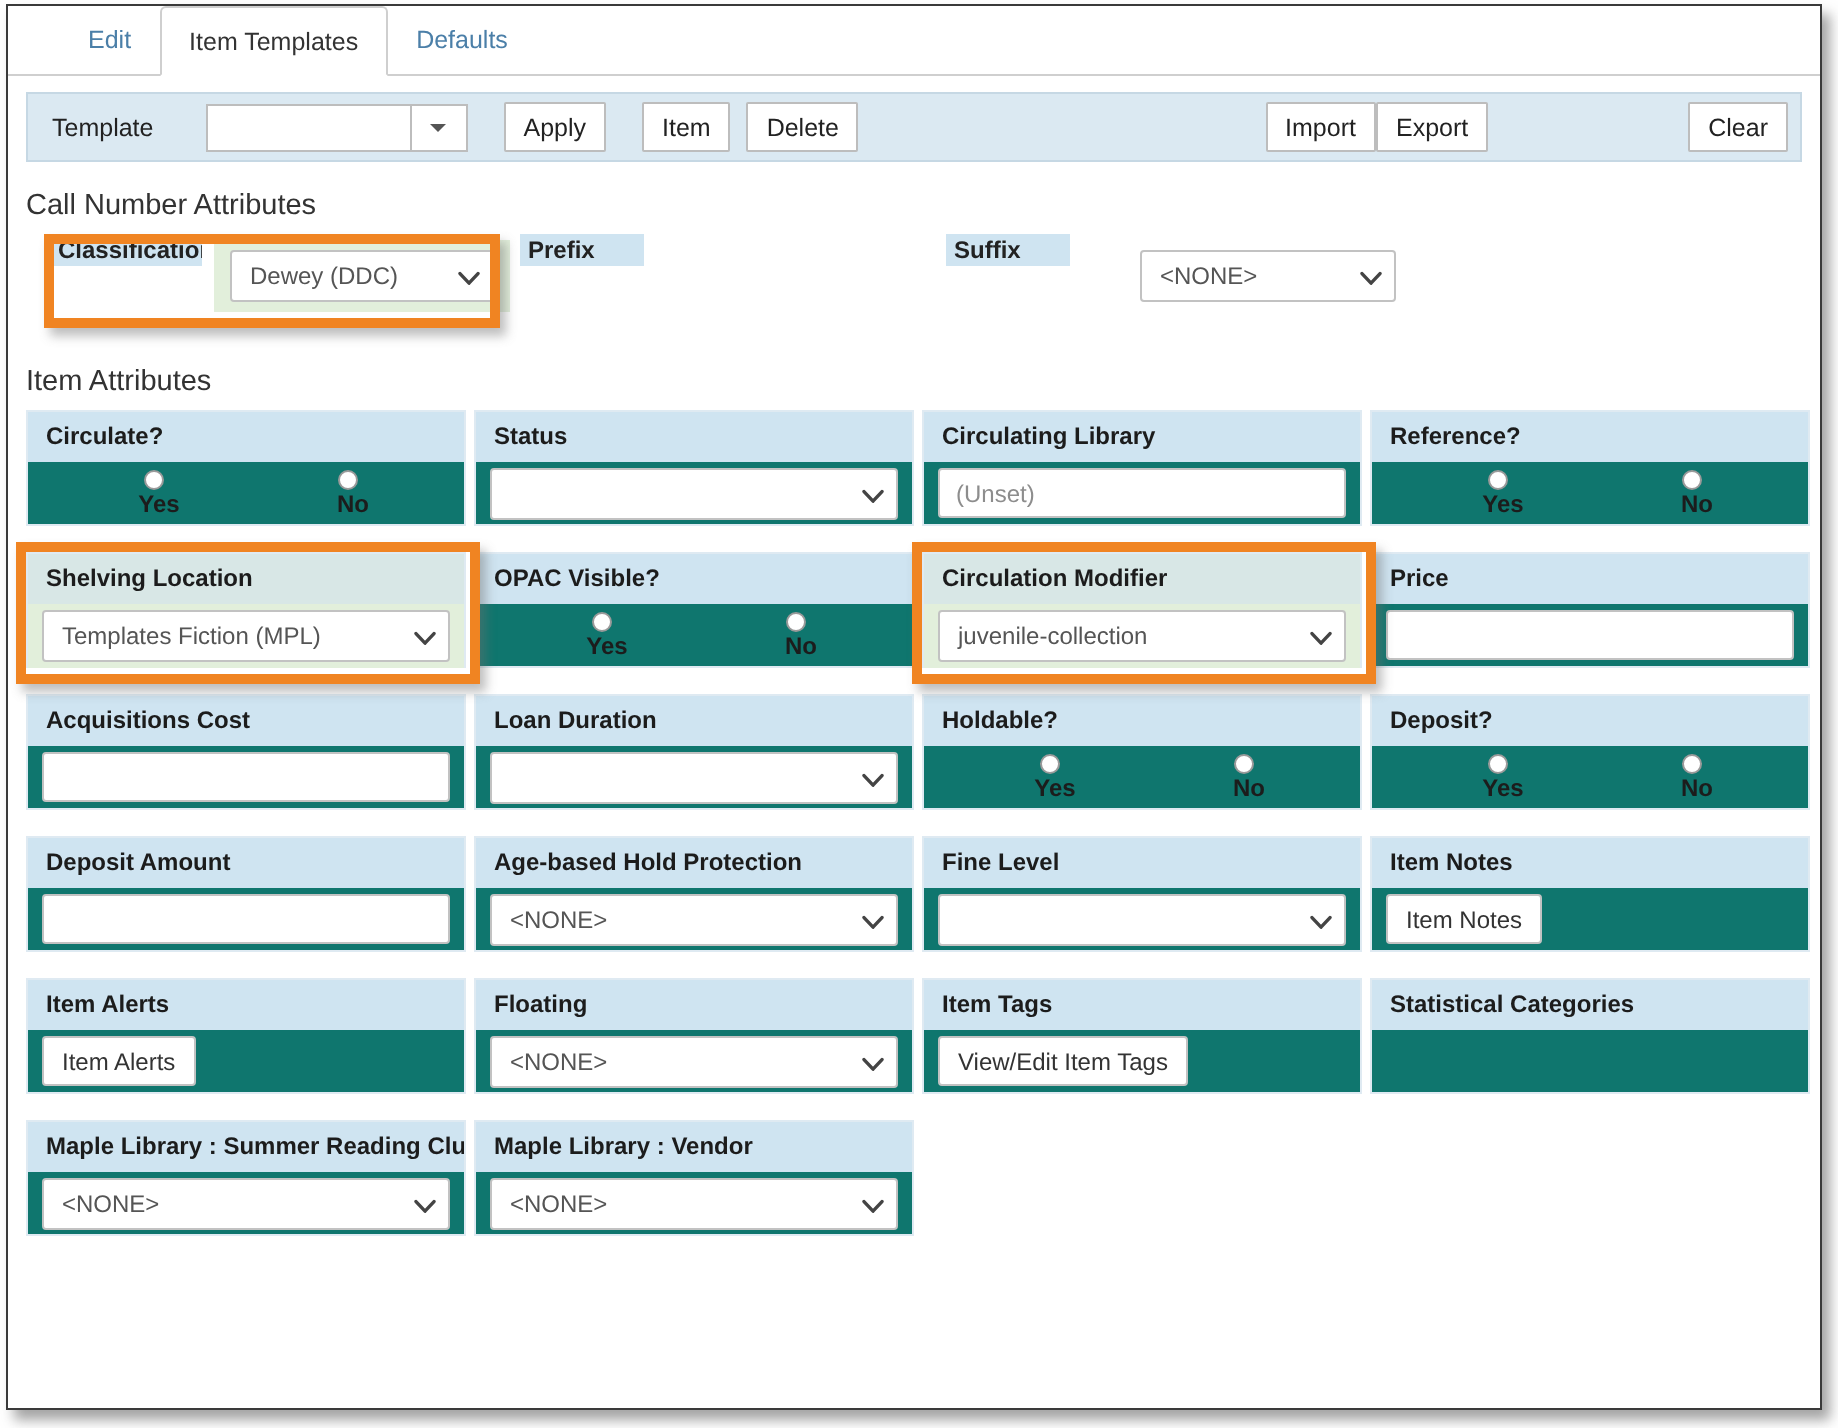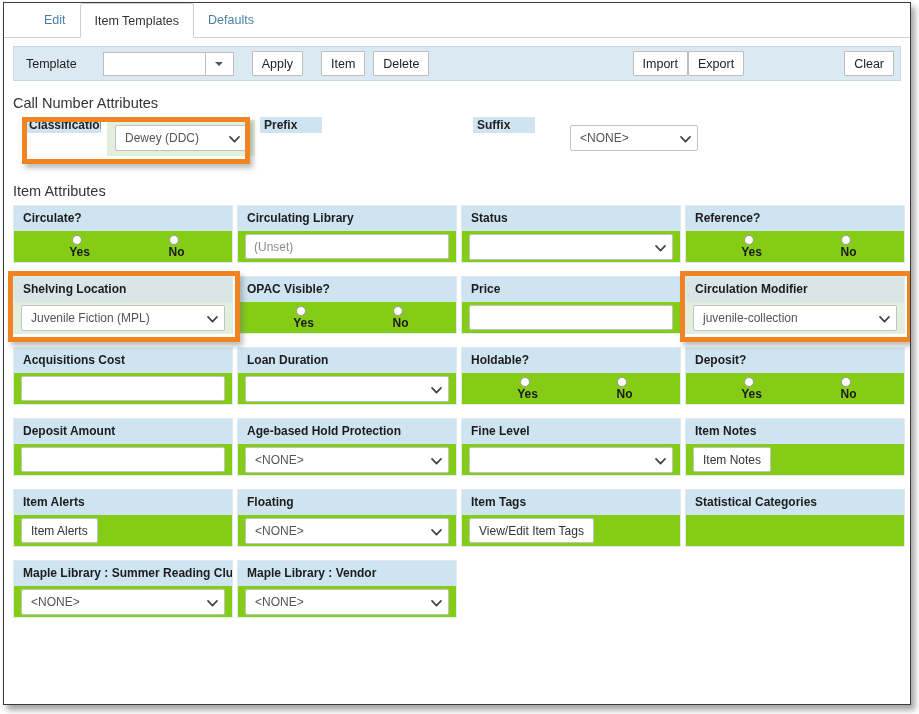--- a/index.html
+++ b/index.html
@@ -177,21 +177,21 @@
   
   .grid {
     margin: 0 9px;
     display: grid;
     grid-template-columns: repeat(4, 220px);
     column-gap: 4px;
     row-gap: 13px;
   }
   .card {
     border: 1px solid #dfeaf2;
-    background: #84cc16;
+    background: #0f766e;
     height: 58px;
     position: relative;
   }
   .card-head {
     background: #cfe4f1;
     height: 25px;
     line-height: 25px;
     padding-left: 9px;
     font-size: 12px;
     font-weight: bold;
@@ -319,36 +319,36 @@
               <span>Yes</span>
             </label>
             <label class="radio">
               <span class="dot"></span>
               <span>No</span>
             </label>
           </div>
         </div>
       </div>
       <div class="card">
+        <div class="card-head">Status</div>
+        <div class="card-body">
+          <div class="sel full">
+            <span></span>
+            <span class="chev">
+              <svg width="11" height="9" viewBox="0 0 11 9">
+                <path d="M1 1.8 L5.5 6.6 L10 1.8" stroke="#444" stroke-width="1.7" fill="none" stroke-linecap="round" stroke-linejoin="round"></path>
+              </svg>
+            </span>
+          </div>
+        </div>
+      </div>
+      <div class="card">
         <div class="card-head">Circulating Library</div>
         <div class="card-body">
           <input class="txt" placeholder="(Unset)" style="">
-        </div>
-      </div>
-      <div class="card">
-        <div class="card-head">Status</div>
-        <div class="card-body">
-          <div class="sel full">
-            <span></span>
-            <span class="chev">
-              <svg width="11" height="9" viewBox="0 0 11 9">
-                <path d="M1 1.8 L5.5 6.6 L10 1.8" stroke="#444" stroke-width="1.7" fill="none" stroke-linecap="round" stroke-linejoin="round"></path>
-              </svg>
-            </span>
-          </div>
         </div>
       </div>
       <div class="card">
         <div class="card-head">Reference?</div>
         <div class="card-body">
           <div class="radios">
             <label class="radio">
               <span class="dot"></span>
               <span>Yes</span>
             </label>
@@ -356,21 +356,21 @@
               <span class="dot"></span>
               <span>No</span>
             </label>
           </div>
         </div>
       </div>
       <div class="card changed">
         <div class="card-head">Shelving Location</div>
         <div class="card-body green">
           <div class="sel full">
-            <span>Juvenile Fiction (MPL)</span>
+            <span>Templates Fiction (MPL)</span>
             <span class="chev">
               <svg width="11" height="9" viewBox="0 0 11 9">
                 <path d="M1 1.8 L5.5 6.6 L10 1.8" stroke="#444" stroke-width="1.7" fill="none" stroke-linecap="round" stroke-linejoin="round"></path>
               </svg>
             </span>
           </div>
         </div>
         <div class="hl-box" style="left: -6px; top: -6px; width: 232px; height: 71px;"></div>
       </div>
       <div class="card">
@@ -379,43 +379,43 @@
           <div class="radios">
             <label class="radio">
               <span class="dot"></span>
               <span>Yes</span>
             </label>
             <label class="radio">
               <span class="dot"></span>
               <span>No</span>
             </label>
           </div>
-        </div>
-      </div>
-      <div class="card">
-        <div class="card-head">Price</div>
-        <div class="card-body">
-          <input class="txt" style="">
         </div>
       </div>
       <div class="card changed">
         <div class="card-head">Circulation Modifier</div>
         <div class="card-body green">
           <div class="sel full">
             <span>juvenile-collection</span>
             <span class="chev">
               <svg width="11" height="9" viewBox="0 0 11 9">
                 <path d="M1 1.8 L5.5 6.6 L10 1.8" stroke="#444" stroke-width="1.7" fill="none" stroke-linecap="round" stroke-linejoin="round"></path>
               </svg>
             </span>
           </div>
         </div>
         <div class="hl-box" style="left: -6px; top: -6px; width: 232px; height: 71px;"></div>
       </div>
       <div class="card">
+        <div class="card-head">Price</div>
+        <div class="card-body">
+          <input class="txt" style="">
+        </div>
+      </div>
+      <div class="card">
         <div class="card-head">Acquisitions Cost</div>
         <div class="card-body">
           <input class="txt" style="">
         </div>
       </div>
       <div class="card">
         <div class="card-head">Loan Duration</div>
         <div class="card-body">
           <div class="sel full">
             <span></span>

